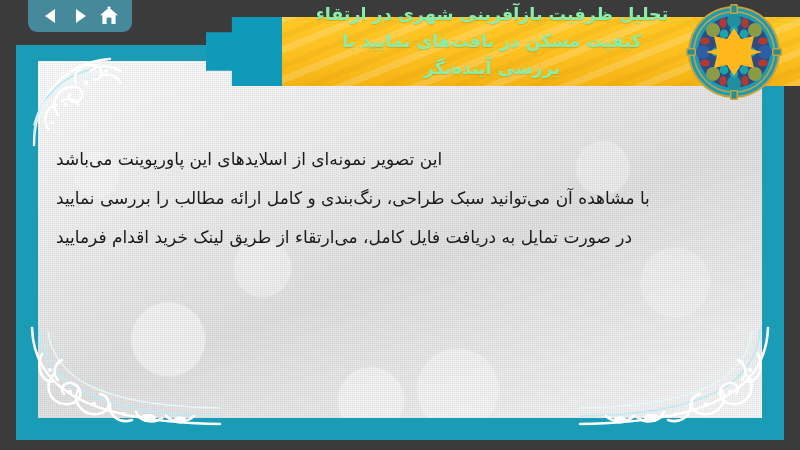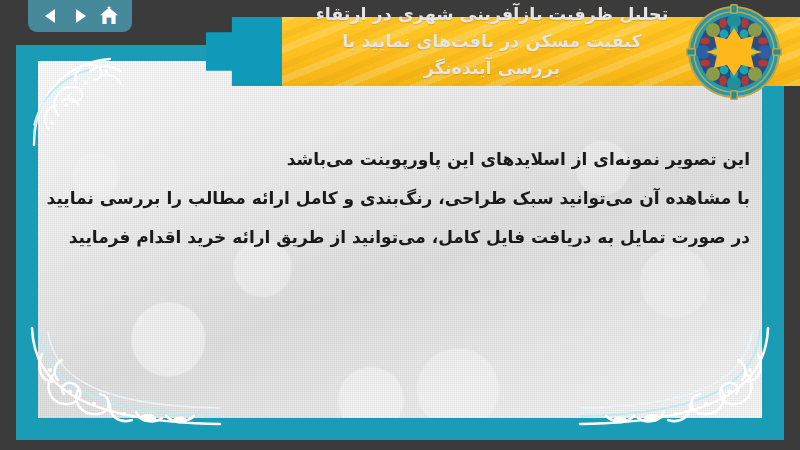--- a/index.html
+++ b/index.html
@@ -125,21 +125,21 @@
     background: #0f9ab9;
     clip-path: polygon(0% 22%, 34% 22%, 34% 0%, 100% 0%, 100% 100%, 34% 100%, 34% 78%, 0% 78%);
   }
   #title-text {
     position: absolute;
     left: 60px;
     top: -16px;
     width: 452px;
     text-align: center;
     direction: rtl;
-    color: #e5e5e5;
+    color: #86efac;
     font-size: 17.5px;
     font-weight: bold;
     line-height: 27px;
     letter-spacing: 0px;
     text-shadow: 0 1px 1px rgba(120,80,0,0.25);
     z-index: 34;
   }
 
   
   #medallion {
@@ -151,24 +151,24 @@
     z-index: 36;
   }
 
   
   #body-text {
     position: absolute;
     left: 40px;
     right: 34px;
     top: 95px;
     direction: rtl;
-    text-align: right;
+    text-align: left;
     color: #1a1a1a;
     font-size: 17px;
-    font-weight: bold;
+    font-weight: normal;
     line-height: 39px;
     z-index: 20;
   }
   #body-text p { white-space: nowrap; }
 
   
   #left-dark {
     position: absolute; left: 0; top: 0; width: 16px; height: 450px;
     background: #3b3b3b; z-index: 5;
   }
@@ -277,21 +277,21 @@
           <circle cx="26" cy="46" r="2"></circle>
           <ellipse cx="124" cy="94" rx="8" ry="4"></ellipse>
           <ellipse cx="156" cy="96" rx="7" ry="3.6"></ellipse>
         </g>
       </svg>
     </div>
 
     <div id="body-text">
       <p>این تصویر نمونه‌ای از اسلایدهای این پاورپوینت می‌باشد</p>
       <p>با مشاهده آن می‌توانید سبک طراحی، رنگ‌بندی و کامل ارائه مطالب را بررسی نمایید</p>
-      <p>در صورت تمایل به دریافت فایل کامل، می‌توانید از طریق ارائه خرید اقدام فرمایید</p>
+      <p>در صورت تمایل به دریافت فایل کامل، می‌ارتقاء از طریق لینک خرید اقدام فرمایید</p>
     </div>
   </div>
 
   <div id="title-banner">
     <div id="banner-bar"></div>
     <div id="banner-tab"></div>
 
     <div id="title-text">
       <div>تحلیل ظرفیت بازآفرینی شهری در ارتقاء</div>
       <div>کیفیت مسکن در بافت‌های نمایید با</div>

